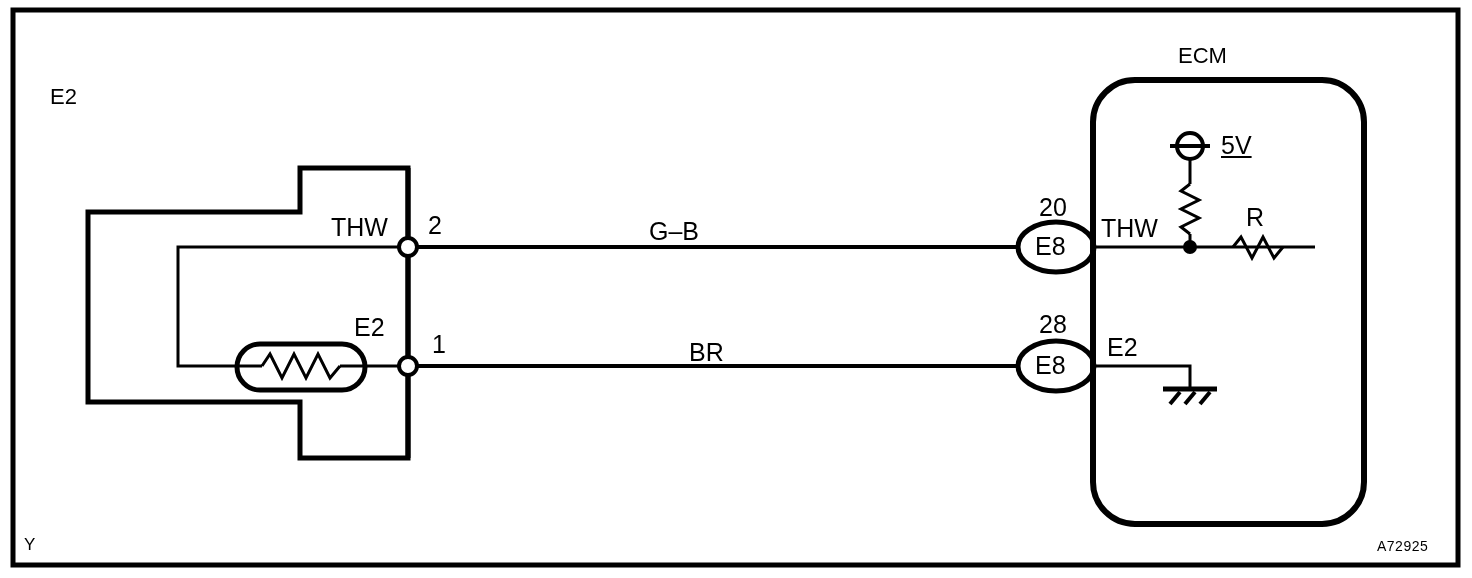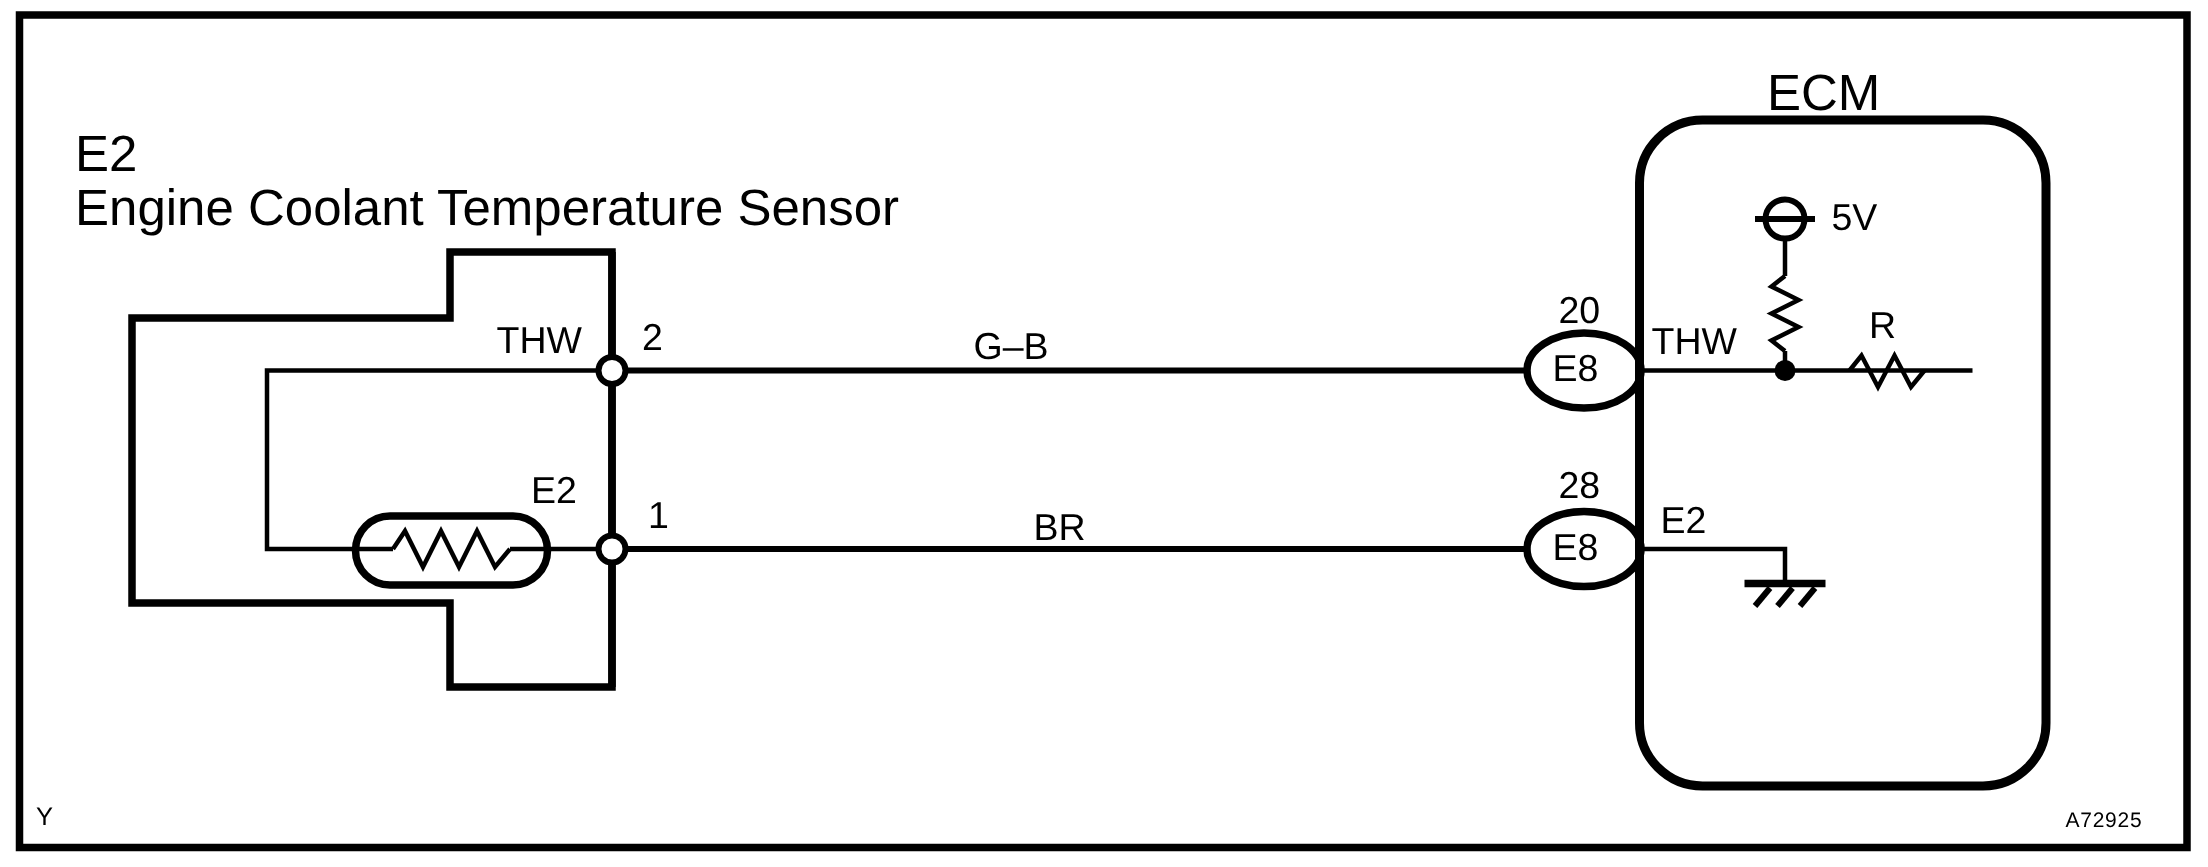--- a/index.html
+++ b/index.html
@@ -26,21 +26,21 @@
     height: 578px;
   }
   .lbl {
     position: absolute;
     font-family: "Liberation Sans", sans-serif;
     color: #000000;
     white-space: nowrap;
     line-height: 1;
     user-select: none;
   }
-  .lbl-lg { font-size: 34px; }
+  .lbl-lg { font-size: 22px; }
   .lbl-md { font-size: 25px; }
   .lbl-tiny { font-size: 17px; }
   .lbl-code { font-size: 14px; letter-spacing: 0.5px; }
 </style>
 </head>
 <body>
 
 <div id="root">
 
   <svg id="diagram-svg" viewBox="0 0 1472 578" xmlns="http://www.w3.org/2000/svg">
@@ -87,21 +87,20 @@
     <polyline points="1093,366 1190,366 1190,389" fill="none" stroke="#000000" stroke-width="3"></polyline>
 
     <line x1="1163" y1="389" x2="1217" y2="389" stroke="#000000" stroke-width="5"></line>
     <line x1="1170" y1="404" x2="1180" y2="392" stroke="#000000" stroke-width="4"></line>
     <line x1="1185" y1="404" x2="1195" y2="392" stroke="#000000" stroke-width="4"></line>
     <line x1="1200" y1="404" x2="1210" y2="392" stroke="#000000" stroke-width="4"></line>
   </svg>
 
   <div class="lbl lbl-lg" style="left:50px; top:86px;">E2</div>
 
-  <div class="lbl lbl-lg" style="left:50px; top:122px;">Engine Coolant Temperature Sensor</div>
 
   <div class="lbl lbl-md" style="left:331px; top:215px;">THW</div>
 
   <div class="lbl lbl-md" style="left:428px; top:213px;">2</div>
 
   <div class="lbl lbl-md" style="left:354px; top:315px;">E2</div>
 
   <div class="lbl lbl-md" style="left:432px; top:332px;">1</div>
 
   <div class="lbl lbl-md" style="left:649px; top:219px;">G–B</div>
@@ -115,21 +114,21 @@
   <div class="lbl lbl-md" style="left:1101px; top:216px;">THW</div>
 
   <div class="lbl lbl-md" style="left:1039px; top:312px;">28</div>
 
   <div class="lbl lbl-md" style="left:1035px; top:353px;">E8</div>
 
   <div class="lbl lbl-md" style="left:1107px; top:335px;">E2</div>
 
   <div class="lbl lbl-lg" style="left:1178px; top:45px;">ECM</div>
 
-  <div class="lbl lbl-md" style="left:1221px; top:133px;">5V</div>
+  <div class="lbl lbl-md" style="left:1221px; top:133px;text-decoration:underline;">5V</div>
 
   <div class="lbl lbl-md" style="left:1246px; top:205px;">R</div>
 
   <div class="lbl lbl-tiny" style="left:24px; top:536px;">Y</div>
 
   <div class="lbl lbl-code" style="left:1377px; top:539px;">A72925</div>
 
 </div>
 
 </body></html>

